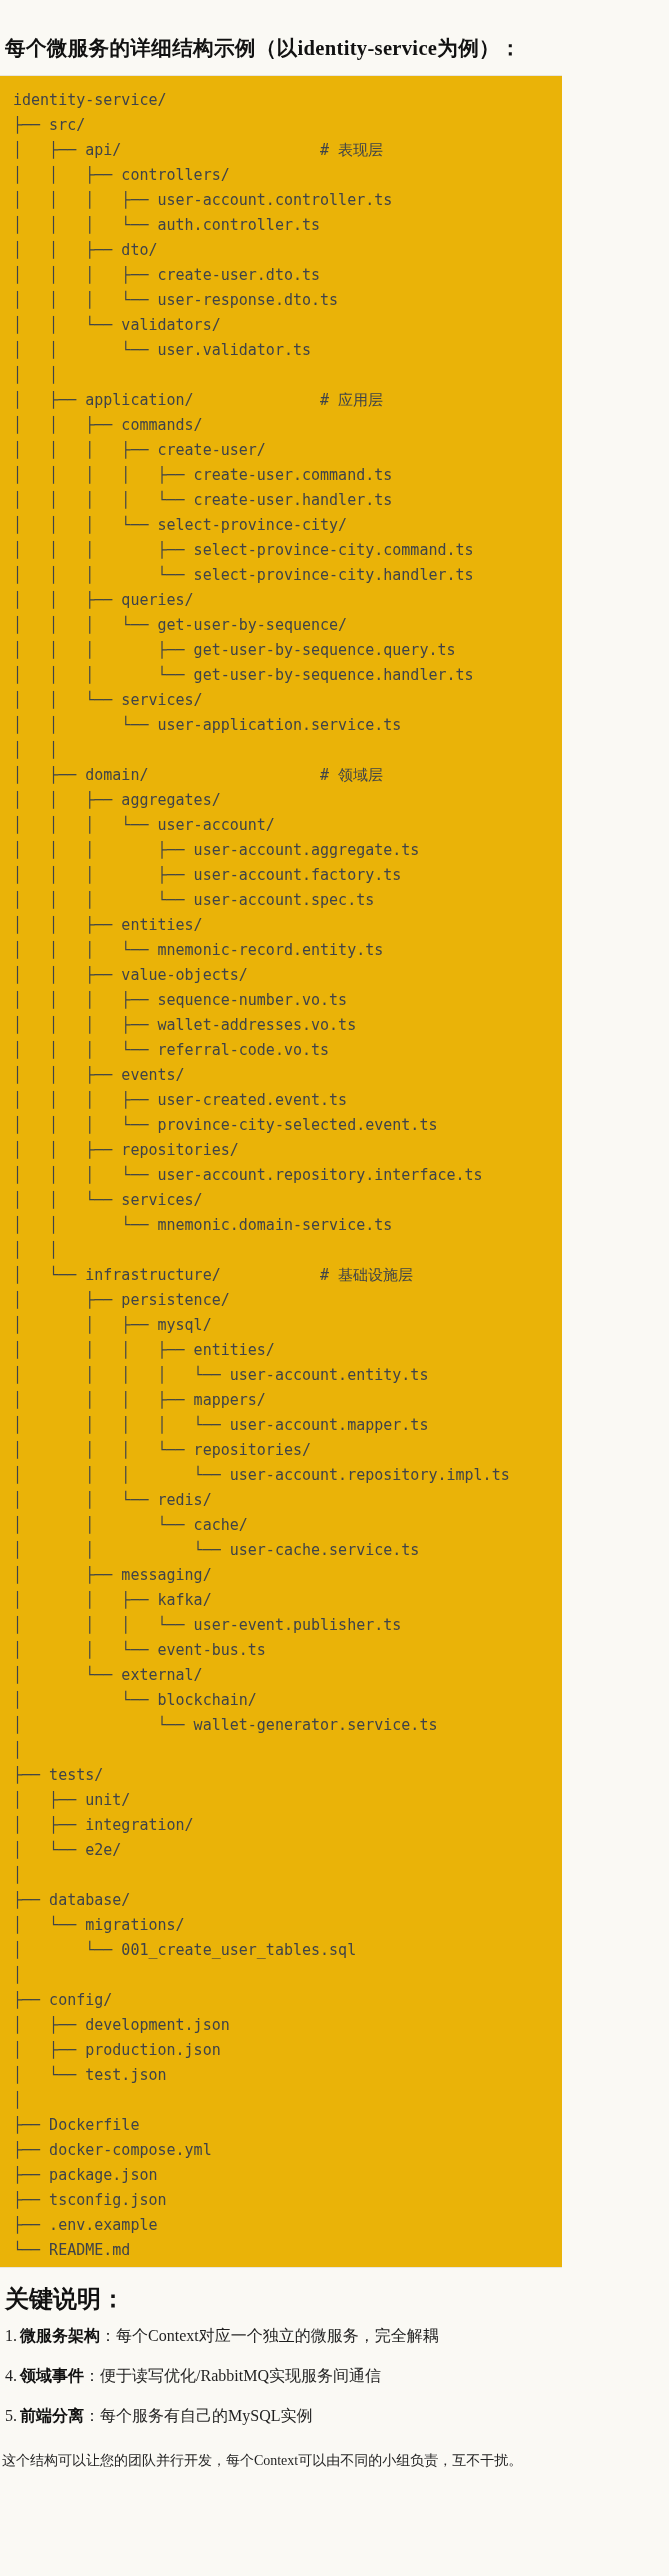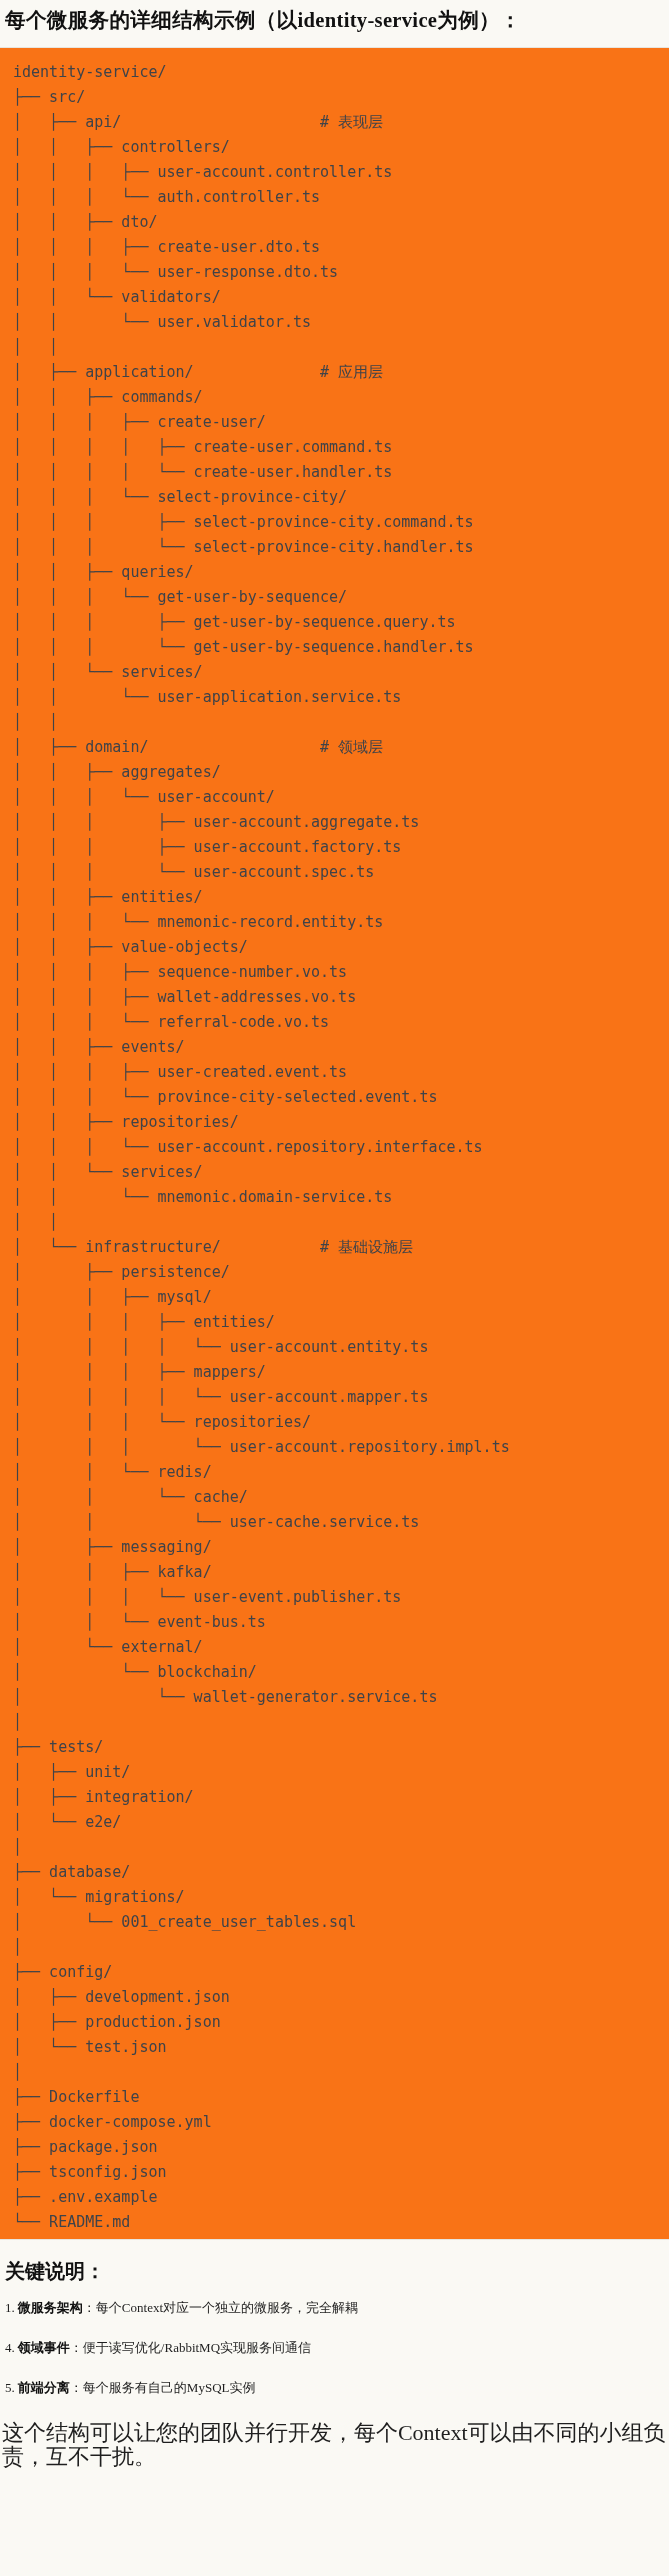--- a/index.html
+++ b/index.html
@@ -4,57 +4,57 @@
 <style>
   html, body { margin:0; padding:0; }
   body {
     width:669px; height:2576px;
     background:#faf9f4;
     color:#1c1c1c;
     font-family:"Liberation Serif", serif;
     overflow:hidden;
     position:relative;
   }
-  .doc { width:669px; }
+  .doc { width:562px;margin-top:28px; }
   h1.page-title {
     margin:0; padding:5.6px 6.3px 0 5px;
     font-size:20.6px; line-height:29px;
     font-weight:bold; color:#111;
     letter-spacing:0.3px;
   }
   .codeblock {
     margin-top:12px;
-    background:#f97316;
+    background:#eab308;
     border-top:0.6px solid #e7e5de;
     border-bottom:0.6px solid #e7e5de;
   }
   .codeblock pre {
     margin:0;
     padding:12.5px 5px 4.4px 13px;
     font-family:"DejaVu Sans Mono", monospace;
     font-size:15px; line-height:25px;
     color:#3f4349;
     white-space:pre;
   }
   h2.notes-heading {
     margin:16.3px 0 0 5px;
-    font-size:20px; line-height:29px;
+    font-size:24px; line-height:29px;
     font-weight:bold; color:#111;
   }
   .notes-list { margin-top:10px; }
   .note-item {
     margin:0 0 16.3px 5px;
-    font-size:13px; line-height:24px;
+    font-size:16px; line-height:24px;
     color:#1f1f1f;
   }
   .note-item .num { margin-right:3.1px; }
   .note-item .label { font-weight:bold; color:#101010; }
   .closing-paragraph {
     margin:21px 0 0 1.9px;
-    font-size:22px; line-height:24px;
+    font-size:14px; line-height:24px;
     color:#1f1f1f;
   }
 </style>
 </head>
 <body>
 
 <div class="doc">
 
   <h1 class="page-title">每个微服务的详细结构示例（以identity-service为例）：</h1>
 

